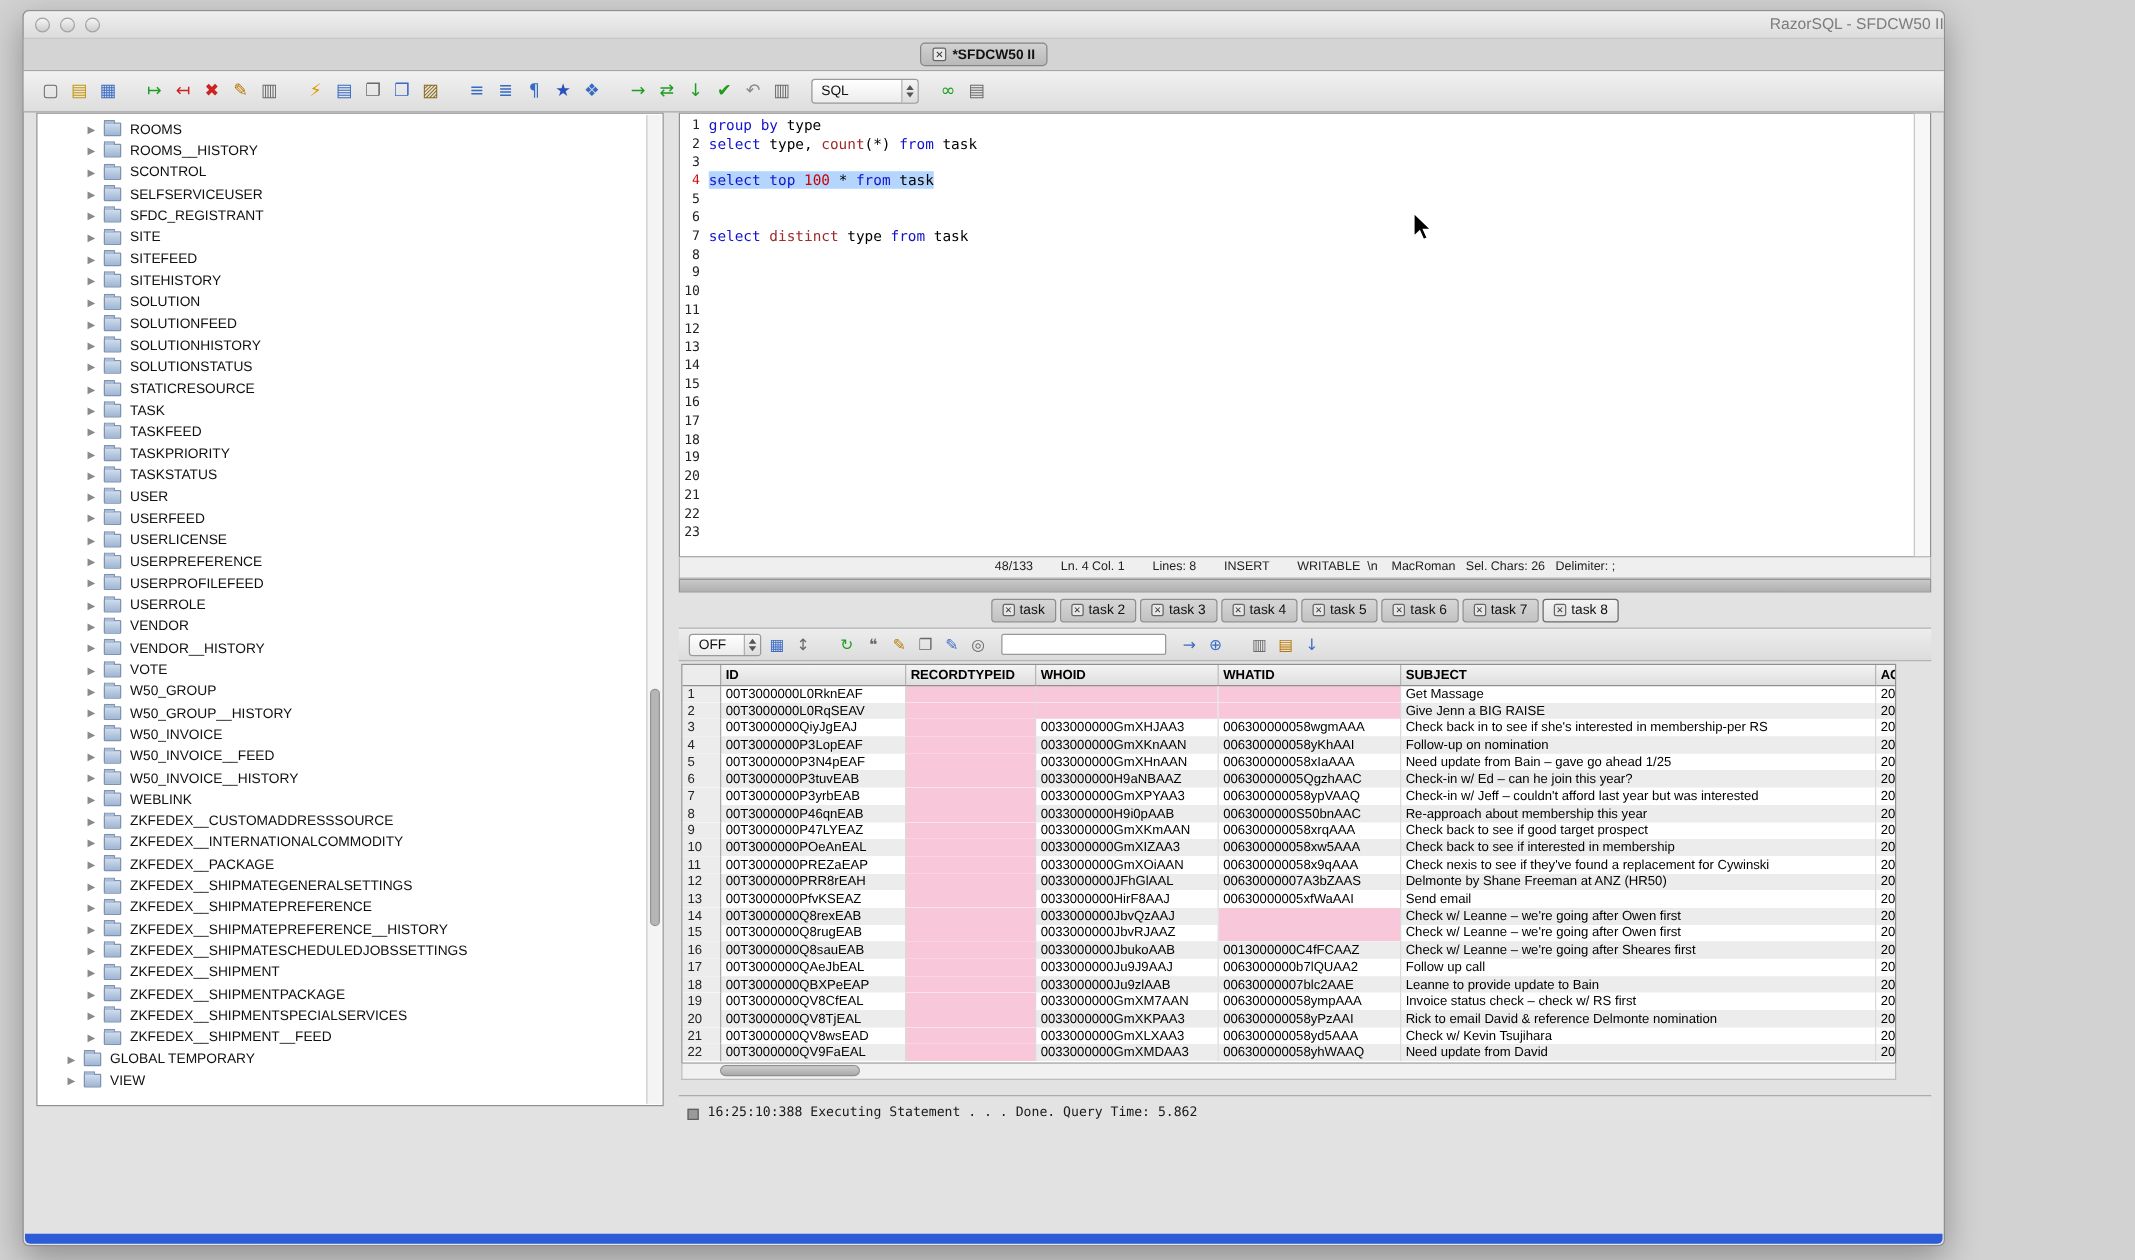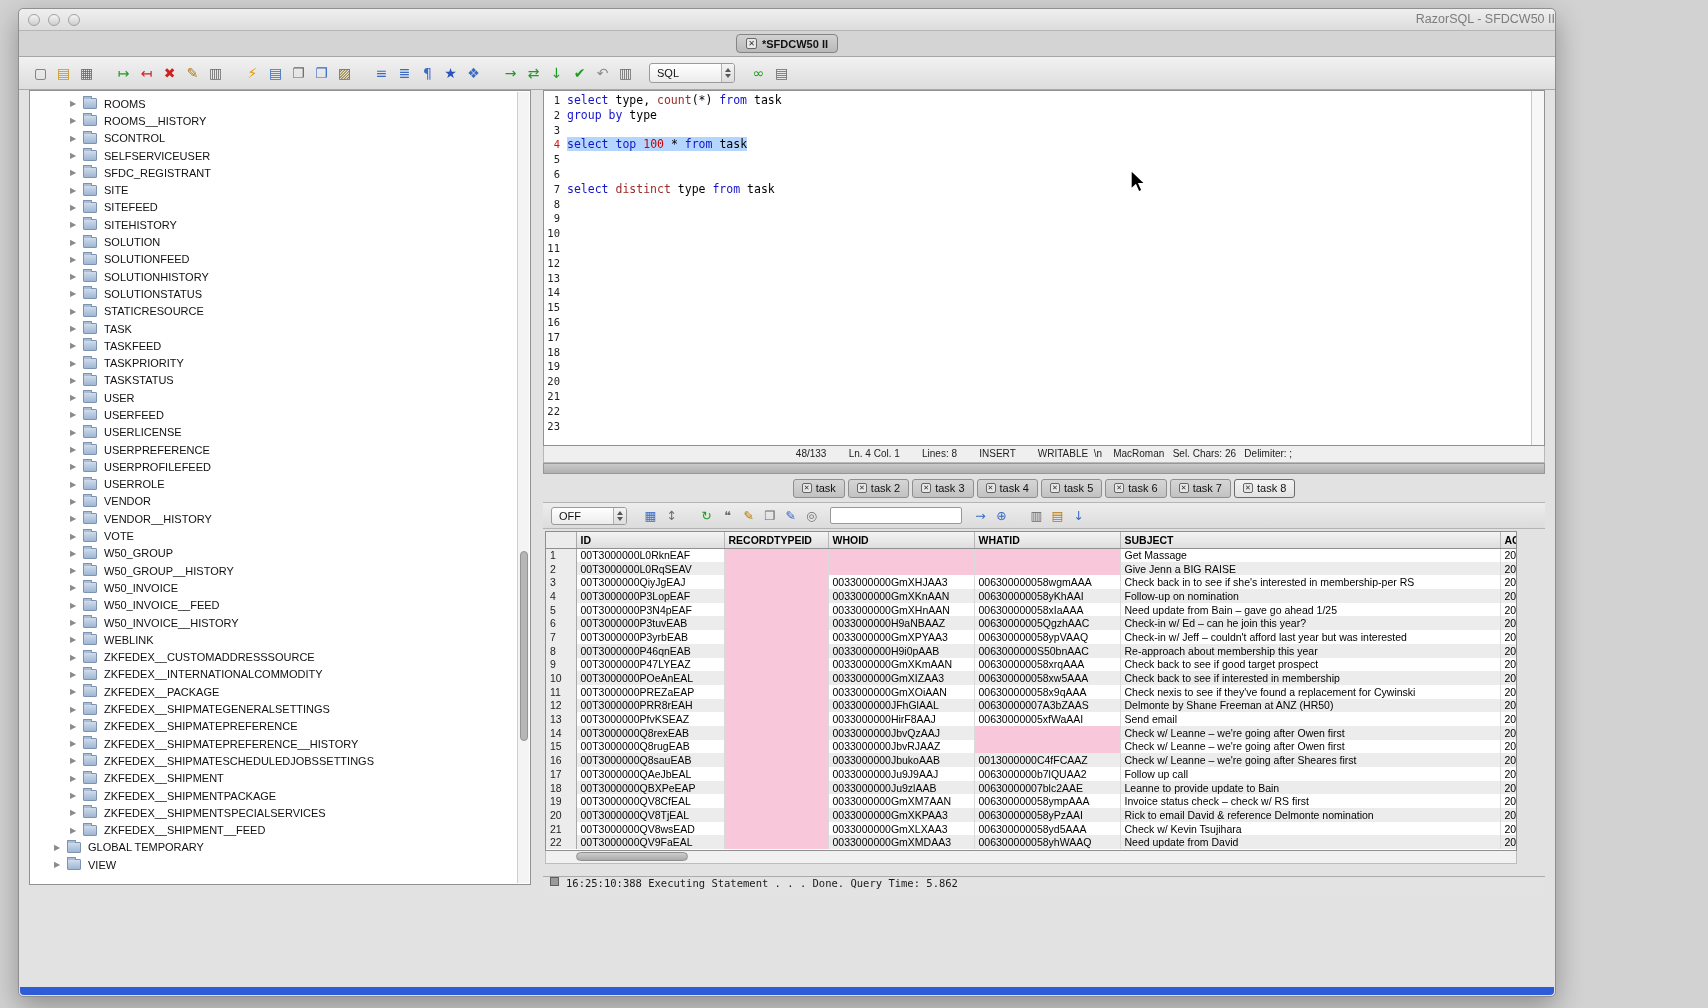--- a/index.html
+++ b/index.html
@@ -71,39 +71,39 @@
   
   .rtabs{height:24px;display:flex;justify-content:center;align-items:center;gap:3px}
   .rtab{display:inline-flex;align-items:center;gap:4px;height:19px;padding:0 8px;
         background:linear-gradient(#d6d6d6,#c2c2c2);border:1px solid #8e8e8e;border-radius:3px;font-size:11px;color:#111}
   .rtab.active{background:linear-gradient(#f3f3f3,#e2e2e2);border-color:#6a6a6a}
   .rtab .xbox{width:10px;height:10px;font-size:7px;line-height:8px}
   
   .rtoolbar{height:27px;display:flex;align-items:center;padding:0 8px;gap:2px;margin-top:2px;
             background:linear-gradient(#ededed,#dcdcdc);border-top:1px solid #b4b4b4;border-bottom:1px solid #b4b4b4}
   .rtoolbar .tbi{width:19px;height:19px;font-size:12.5px}
-  .combo.small{width:76px;height:18px;margin:0 11px 0 0}
+  .combo.small{width:58px;height:18px;margin:0 0 0 0}
   .rsearch{width:132px;height:17px;border:1px solid #989898;border-radius:2px;font-size:11px;
            padding:0 4px;margin:0 6px;background:#fff;font-family:"Liberation Sans",sans-serif}
   
   .grid{margin:2px 0 0 2px;width:972px;height:320px;border:1px solid #8f8f8f;overflow:hidden;background:#fff}
   table{border-collapse:collapse;table-layout:fixed;width:982px}
   th{height:16px;background:linear-gradient(#f4f4f4,#dedede);border-right:1px solid #b6b6b6;
      border-bottom:1px solid #8f8f8f;font-size:10.5px;font-weight:bold;text-align:left;padding:0 4px;
      white-space:nowrap;overflow:hidden}
   td{height:13.7px;font-size:10.5px;padding:0 4px;border-right:1px solid #dadada;white-space:nowrap;
      overflow:hidden;color:#000}
   td.g,th.g{background:#ececec;border-right:1px solid #a8a8a8;color:#222}
   tr.alt td.c{background:#ececec}
   td.c.pink{background:var(--pink) !important}
   .hsb{margin-left:2px;width:972px;height:13px;background:#f1f1f1;border:1px solid #bdbdbd;border-top:none;position:relative}
   .hsb-thumb{position:absolute;left:30px;top:1px;width:112px;height:9px;
              background:linear-gradient(#cdcdcd,#aaaaaa);border:1px solid #8f8f8f;border-radius:5px}
   .spacer{height:12px}
-  .bstatus{height:20px;background:#e3e3e3;border-top:1px solid #ababab;display:flex;align-items:flex-start;
+  .bstatus{height:20px;background:#e3e3e3;border-top:1px solid #ababab;display:flex;align-items:flex-end;
            gap:7px;padding-left:7px;font-family:"DejaVu Sans Mono",monospace;font-size:10.5px;color:#1a1a1a}
   .sq{width:9px;height:9px;background:#9a9a9a;border:1px solid #5f5f5f;flex:none}
   .bluebar{position:absolute;left:1px;right:1px;bottom:1px;height:8px;background:var(--blue-strip);
            border-radius:0 0 4px 4px}
   .cursor{position:absolute;left:1127px;top:169px;width:22px;height:24px;z-index:50}
 </style>
 </head>
 <body>
 
 <div class="window">
@@ -427,22 +427,22 @@
             <div>16</div>
             <div>17</div>
             <div>18</div>
             <div>19</div>
             <div>20</div>
             <div>21</div>
             <div>22</div>
             <div>23</div>
           </div>
         <div id="code" class="code">
+            <div class="ln"><span class="tok-kw">group by</span><span class="tok-pl"> type</span></div>
             <div class="ln"><span class="tok-kw">select</span><span class="tok-pl"> type, </span><span class="tok-fn">count</span><span class="tok-pl">(*) </span><span class="tok-kw">from</span><span class="tok-pl"> task</span></div>
-            <div class="ln"><span class="tok-kw">group by</span><span class="tok-pl"> type</span></div>
             <div class="ln"></div>
             <div class="ln"><span class="sel"><span class="tok-kw">select</span><span class="tok-pl"> </span><span class="tok-kw">top</span><span class="tok-pl"> </span><span class="tok-num">100</span><span class="tok-pl"> * </span><span class="tok-kw">from</span><span class="tok-pl"> task</span></span></div>
             <div class="ln"></div>
             <div class="ln"></div>
             <div class="ln"><span class="tok-kw">select</span><span class="tok-pl"> </span><span class="tok-fn">distinct</span><span class="tok-pl"> type </span><span class="tok-kw">from</span><span class="tok-pl"> task</span></div>
             <div class="ln"></div>
             <div class="ln"></div>
             <div class="ln"></div>
             <div class="ln"></div>
             <div class="ln"></div>

